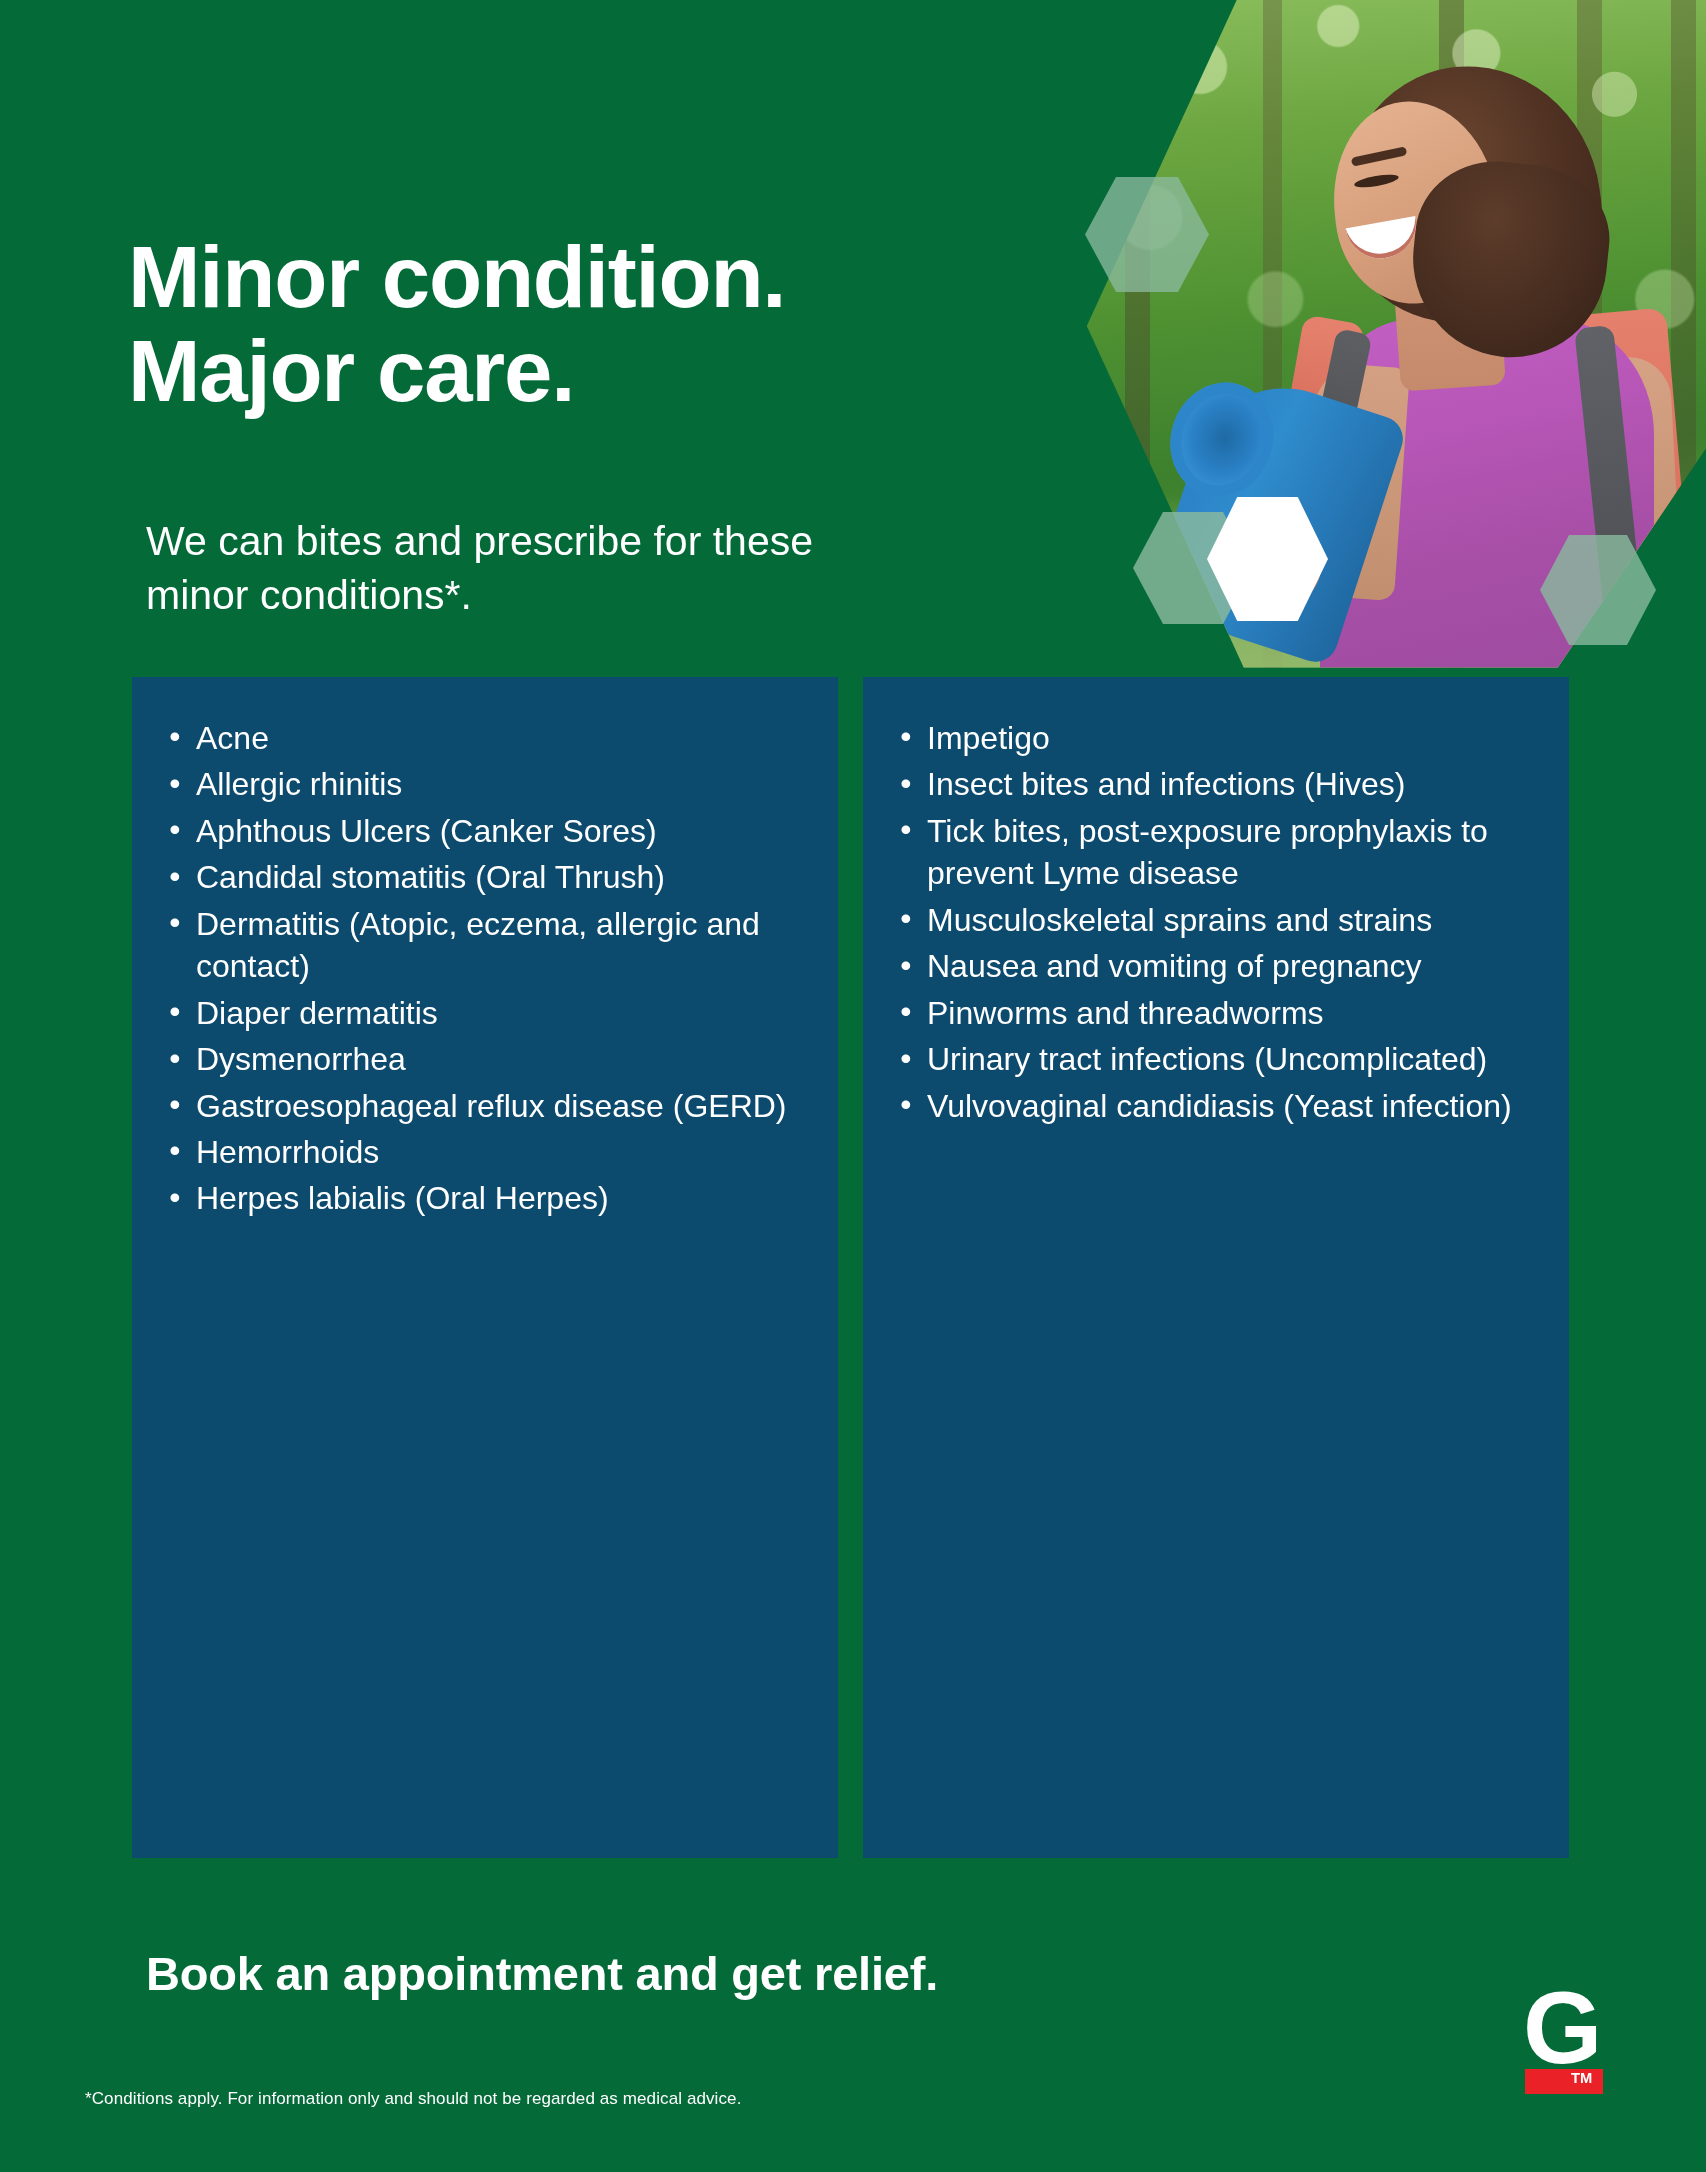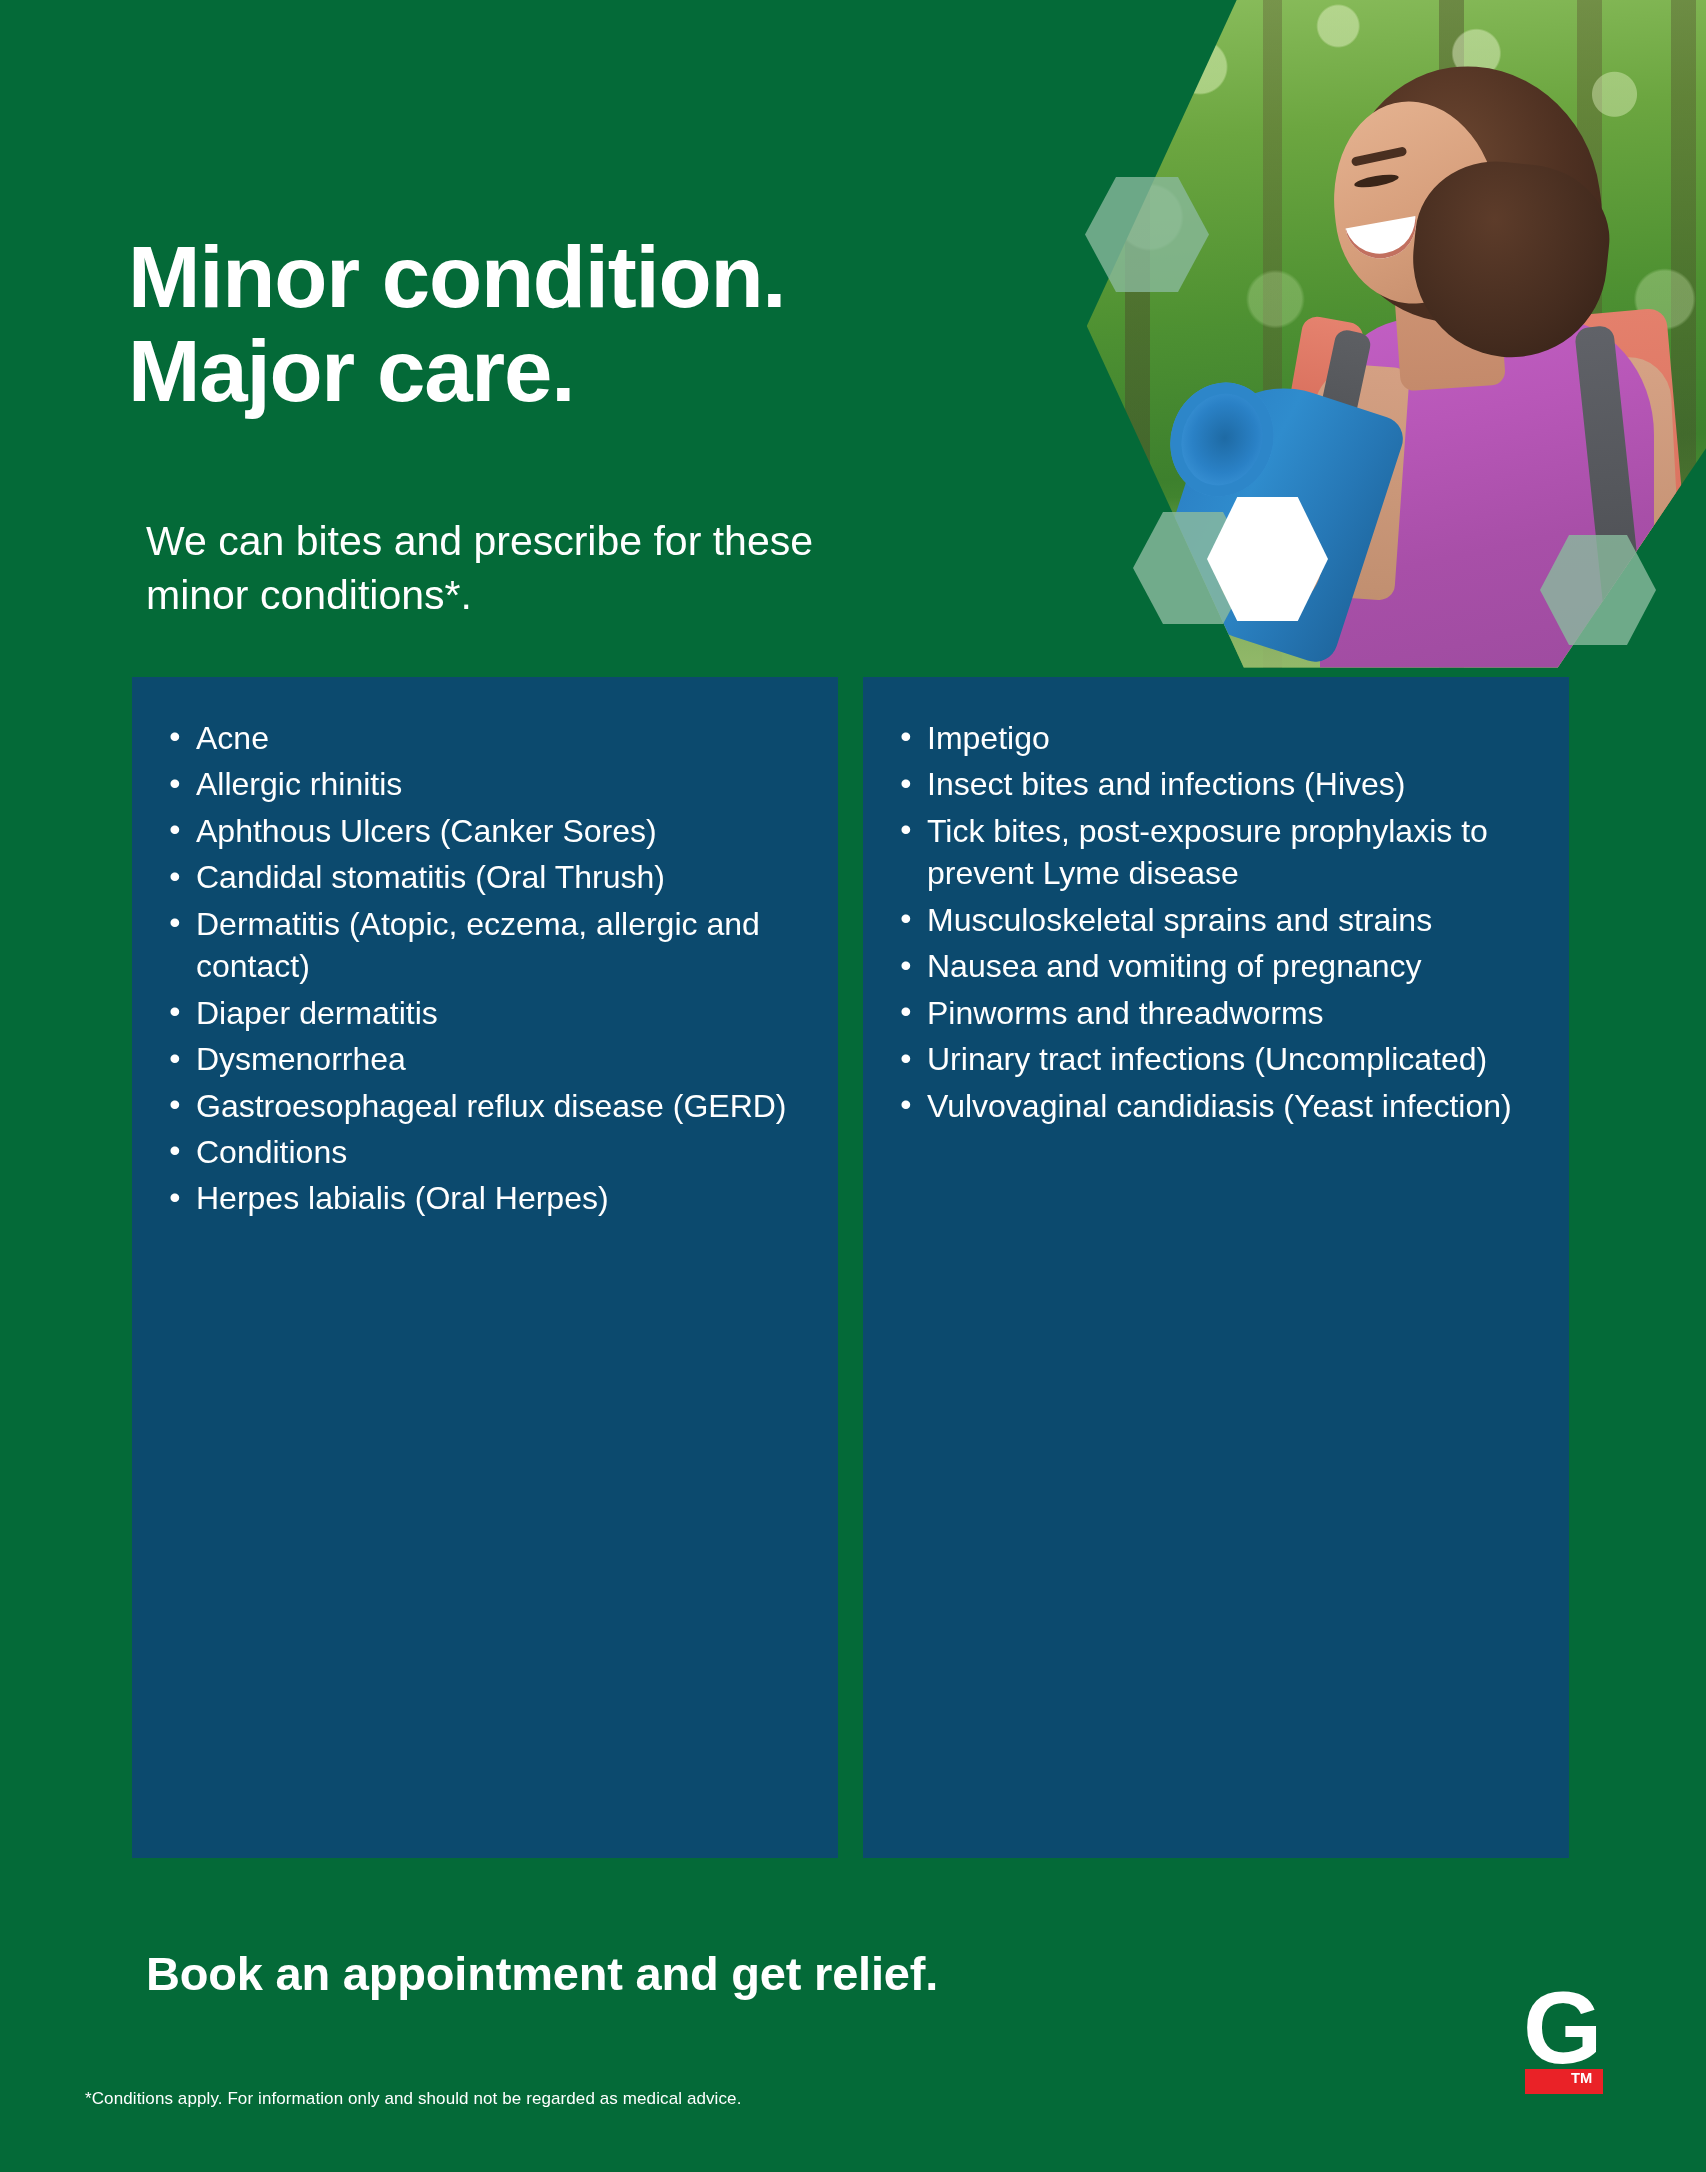--- a/index.html
+++ b/index.html
@@ -401,21 +401,21 @@
     <div class="panel">
       <ul class="cond-list">
         <li>Acne</li>
         <li>Allergic rhinitis</li>
         <li>Aphthous Ulcers (Canker Sores)</li>
         <li>Candidal stomatitis (Oral Thrush)</li>
         <li>Dermatitis (Atopic, eczema, allergic and contact)</li>
         <li>Diaper dermatitis</li>
         <li>Dysmenorrhea</li>
         <li>Gastroesophageal reflux disease (GERD)</li>
-        <li>Conditions</li>
+        <li>Hemorrhoids</li>
         <li>Herpes labialis (Oral Herpes)</li>
       </ul>
     </div>
 
     <div class="panel">
       <ul class="cond-list">
         <li>Impetigo</li>
         <li>Insect bites and infections (Hives)</li>
         <li>Tick bites, post-exposure prophylaxis to prevent Lyme disease</li>
         <li>Musculoskeletal sprains and strains</li>

